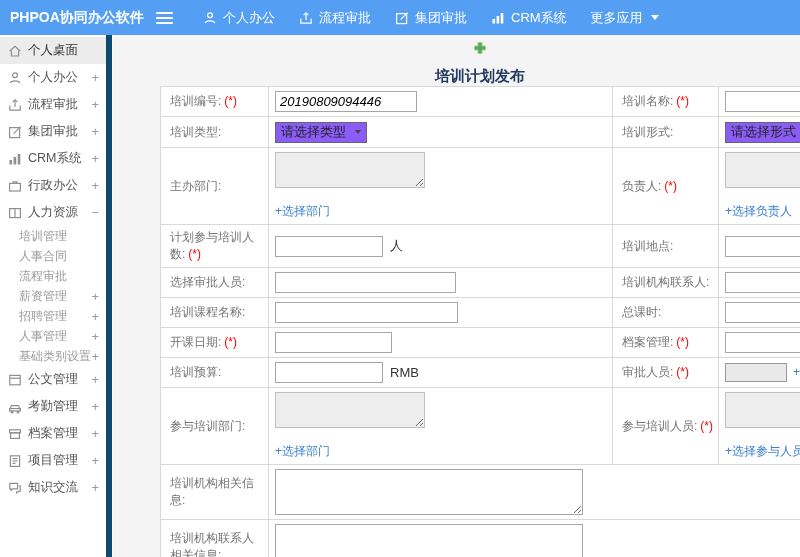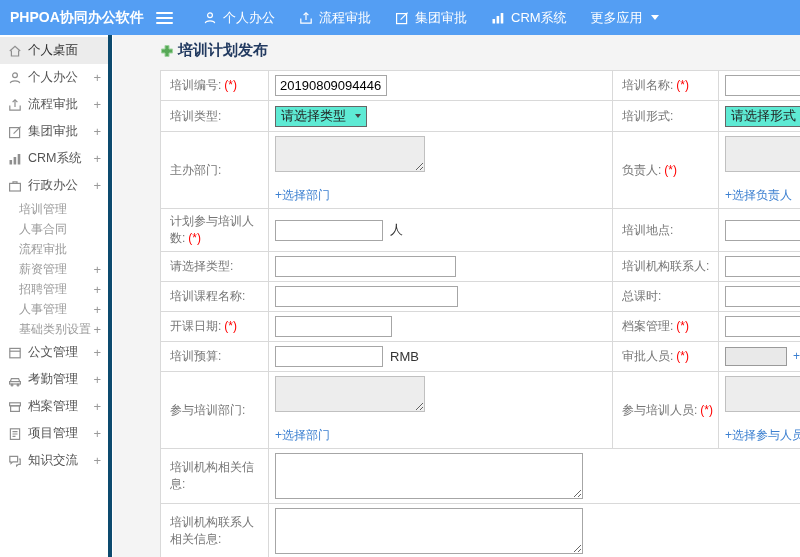--- a/index.html
+++ b/index.html
@@ -10,40 +10,40 @@
   .topbar {position:absolute; top:0; left:0; right:0; height:35px; background:#549ef3; display:flex; align-items:center; color:#fff; z-index:5;}
   .logo {width:148px; padding-left:10px; font-weight:bold; font-size:14px; white-space:nowrap;}
   .hamburger {width:17px; display:flex; flex-direction:column; gap:3px; margin:0 16px 0 8px; cursor:pointer;}
   .hamburger span {display:block; height:2px; background:#fff; border-radius:1px;}
   .topnav {display:flex; align-items:center; margin-left:14px;}
   .nav-item {display:flex; align-items:center; gap:6px; margin-right:24px; font-size:13px; cursor:pointer; white-space:nowrap;}
   .nav-item svg {display:block;}
   .caret {width:0; height:0; border-left:4px solid transparent; border-right:4px solid transparent; border-top:5px solid #fff; margin-left:2px;}
 
   
-  .sidebar {position:absolute; top:35px; left:0; width:112px; bottom:0; background:#fff; border-right:4px solid #0c4a6e; padding-top:2px; overflow:hidden;}
+  .sidebar {position:absolute; top:35px; left:0; width:112px; bottom:0; background:#fff; border-right:6px solid #0c4a6e; padding-top:2px; overflow:hidden;}
   .side-item {display:flex; align-items:center; height:27px; padding:0 7px 0 8px; color:#555; font-size:12.5px; cursor:pointer; white-space:nowrap;}
   .side-item svg {margin-right:6px; color:#8f8f8f; flex:none;}
   .side-item .exp {margin-left:auto; color:#9a9a9a; font-size:13px;}
   .side-item.active {background:#ececec; color:#333;}
   .side-item.sub {height:20px; padding-left:19px; font-size:12px; color:#9a9a9a;}
 
   
   .content {position:absolute; left:113px; top:35px; right:0; bottom:0; background:#f4f4f4; overflow:hidden;}
   .inner {padding:6px 0 0 47px;}
-  .page-title {display:flex; align-items:center; gap:4px; margin-bottom:10px;}
+  .page-title {display:flex; align-items:center; gap:12px; flex-direction:column;}
   .page-title .txt {font-size:15px; font-weight:bold; color:#223a60;}
 
   table.form {border-collapse:collapse; background:#fff; table-layout:fixed; width:860px;}
   table.form td {border:1px solid #d9d9d9; vertical-align:middle; font-size:12px; overflow:hidden;}
   td.lt {padding:4px 4px 4px 9px; color:#757575;}
   td.ft {padding:4px 6px; color:#444;}
   .req {color:#ff0000; margin-left:3px;}
   input.ipt {height:21px; border:1px solid #a6a6a6; padding:1px 4px; font-size:13px; font-family:inherit; background:#fff; vertical-align:middle;}
-  .sel {display:inline-flex; align-items:center; gap:9px; height:21px; border:1px solid #666; background:#5eead4; padding:0 5px; font-size:13px; color:#222; cursor:pointer;}
+  .sel {display:inline-flex; align-items:center; gap:9px; height:21px; border:1px solid #666; background:#8b5cf6; padding:0 5px; font-size:13px; color:#222; cursor:pointer;}
   .sel .arr {width:0; height:0; border-left:3.5px solid transparent; border-right:3.5px solid transparent; border-top:4.5px solid #444;}
   textarea.chooser {width:150px; height:36px; background:#ededed; border:1px solid #c0c0c0; display:block; font-family:inherit;}
   textarea.bigbox {width:308px; height:46px; border:1px solid #a6a6a6; background:#fff; display:block; font-family:inherit; font-size:13px;}
   .lnk {color:#3b7fd0; font-size:12px; text-decoration:none; cursor:pointer; white-space:nowrap;}
   .lnk.blk {display:inline-block; margin-top:15px;}
   .sfx {margin-left:7px; font-size:13px; color:#333; vertical-align:middle;}
   input.greyipt {width:62px; height:19px; background:#e9e9e9; border:1px solid #9a9a9a; margin-right:6px; vertical-align:middle;}
 </style>
 </head>
 <body>
@@ -136,20 +136,28 @@
     <span class="exp">+</span>
   </div>
   <div class="side-item">
     <svg width="14" height="14" viewBox="0 0 14 14" fill="none" stroke="currentColor" stroke-width="1.2">
         <rect x="1.6" y="4.4" width="10.8" height="7.6"></rect>
         <path d="M5 4.4V2.8h4v1.6"></path>
       </svg>
     <span class="lbl">行政办公</span>
     <span class="exp">+</span>
   </div>
+  <div class="side-item">
+    <svg width="14" height="14" viewBox="0 0 14 14" fill="none" stroke="currentColor" stroke-width="1.2">
+        <rect x="1.6" y="2.6" width="10.8" height="9"></rect>
+        <path d="M7 2.6v9"></path>
+      </svg>
+    <span class="lbl">人力资源</span>
+    <span class="exp">−</span>
+  </div>
   <div class="side-item sub">
     <span class="lbl">培训管理</span>
   </div>
   <div class="side-item sub">
     <span class="lbl">人事合同</span>
   </div>
   <div class="side-item sub">
     <span class="lbl">流程审批</span>
   </div>
   <div class="side-item sub">
@@ -225,21 +233,21 @@
       <colgroup>
           <col style="width:108px">
           <col style="width:344px">
           <col style="width:106px">
           <col style="width:302px">
         </colgroup>
 
       <tbody>
           <tr style="height:30px">
         <td class="lt"><span>培训编号:</span><span class="req">(*)</span></td>
-        <td class="ft"><input class="ipt" style="width: 112px;" value="20190809094446"></td>
+        <td class="ft"><input class="ipt" style="width: 142px; font-style: italic;" value="20190809094446"></td>
         <td class="lt"><span>培训名称:</span><span class="req">(*)</span></td>
         <td class="ft"><input class="ipt" style="width: 180px;"></td>
       </tr>
 
       <tr style="height:31px">
         <td class="lt"><span>培训类型:</span></td>
         <td class="ft">
           <div class="sel">
                 <span>请选择类型</span>
                 <span class="arr"></span>
@@ -267,21 +275,21 @@
       </tr>
 
       <tr style="height:31px">
         <td class="lt"><span>计划参与培训人数:</span><span class="req">(*)</span></td>
         <td class="ft"><input class="ipt" style="width: 108px;"><span class="sfx">人</span></td>
         <td class="lt"><span>培训地点:</span></td>
         <td class="ft"><input class="ipt" style="width: 180px;"></td>
       </tr>
 
       <tr style="height:29px">
-        <td class="lt"><span>请选择类型:</span></td>
+        <td class="lt"><span>选择审批人员:</span></td>
         <td class="ft"><input class="ipt" style="width: 181px;"></td>
         <td class="lt"><span>培训机构联系人:</span></td>
         <td class="ft"><input class="ipt" style="width: 180px;"></td>
       </tr>
 
       <tr style="height:27px">
         <td class="lt"><span>培训课程名称:</span></td>
         <td class="ft"><input class="ipt" style="width: 183px;"></td>
         <td class="lt"><span>总课时:</span></td>
         <td class="ft"><input class="ipt" style="width: 180px;"></td>

